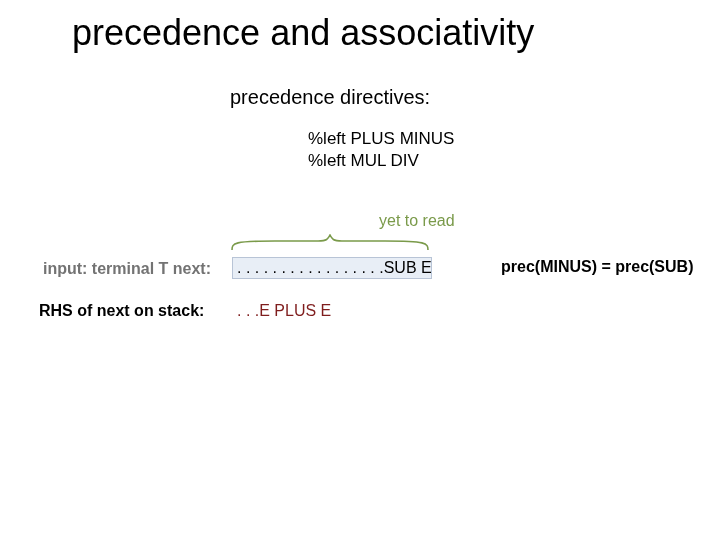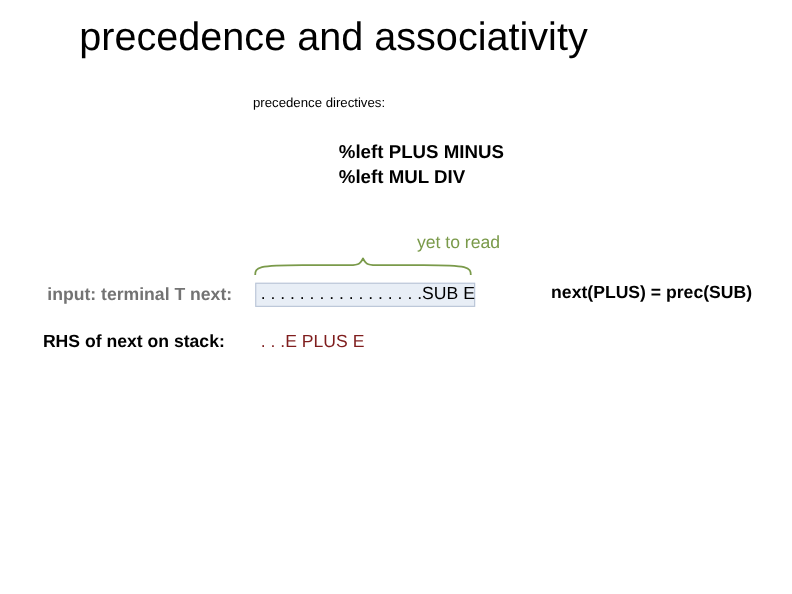--- a/index.html
+++ b/index.html
@@ -14,35 +14,34 @@
   .title {
     font-size: 36px;
     font-weight: 400;
     color: #000;
     position: absolute;
     top: 12px;
     left: 72px;
     text-align: center;
   }
   .subtitle {
-    font-size: 12px;
+    font-size: 20px;
     color: #000;
     position: absolute;
     top: 86px;
     left: 230px;
   }
   .directives {
     font-size: 17px;
     color: #000;
     position: absolute;
     top: 128px;
     left: 308px;
     line-height: 1.3;
     white-space: pre;
-    font-weight: bold;
   }
   .yet-to-read {
     position: absolute;
     top: 212px;
     left: 350px;
     font-size: 16px;
     color: #7a9a4a;
     margin-left: 29px;
   }
   .brace {
@@ -124,13 +123,13 @@
 <div class="highlight-box"></div>
 
 <div class="input-label">input: terminal T next:</div>
 
 <div class="dots-sub">. . . . . . . . . . . . . . . . .SUB E</div>
 
 <div class="rhs-label">RHS of next on stack:</div>
 
 <div class="rhs-value">. . .E PLUS E</div>
 
-<div class="prec-eq">next(PLUS) = prec(SUB)</div>
+<div class="prec-eq">prec(MINUS) = prec(SUB)</div>
 
 </body></html>

